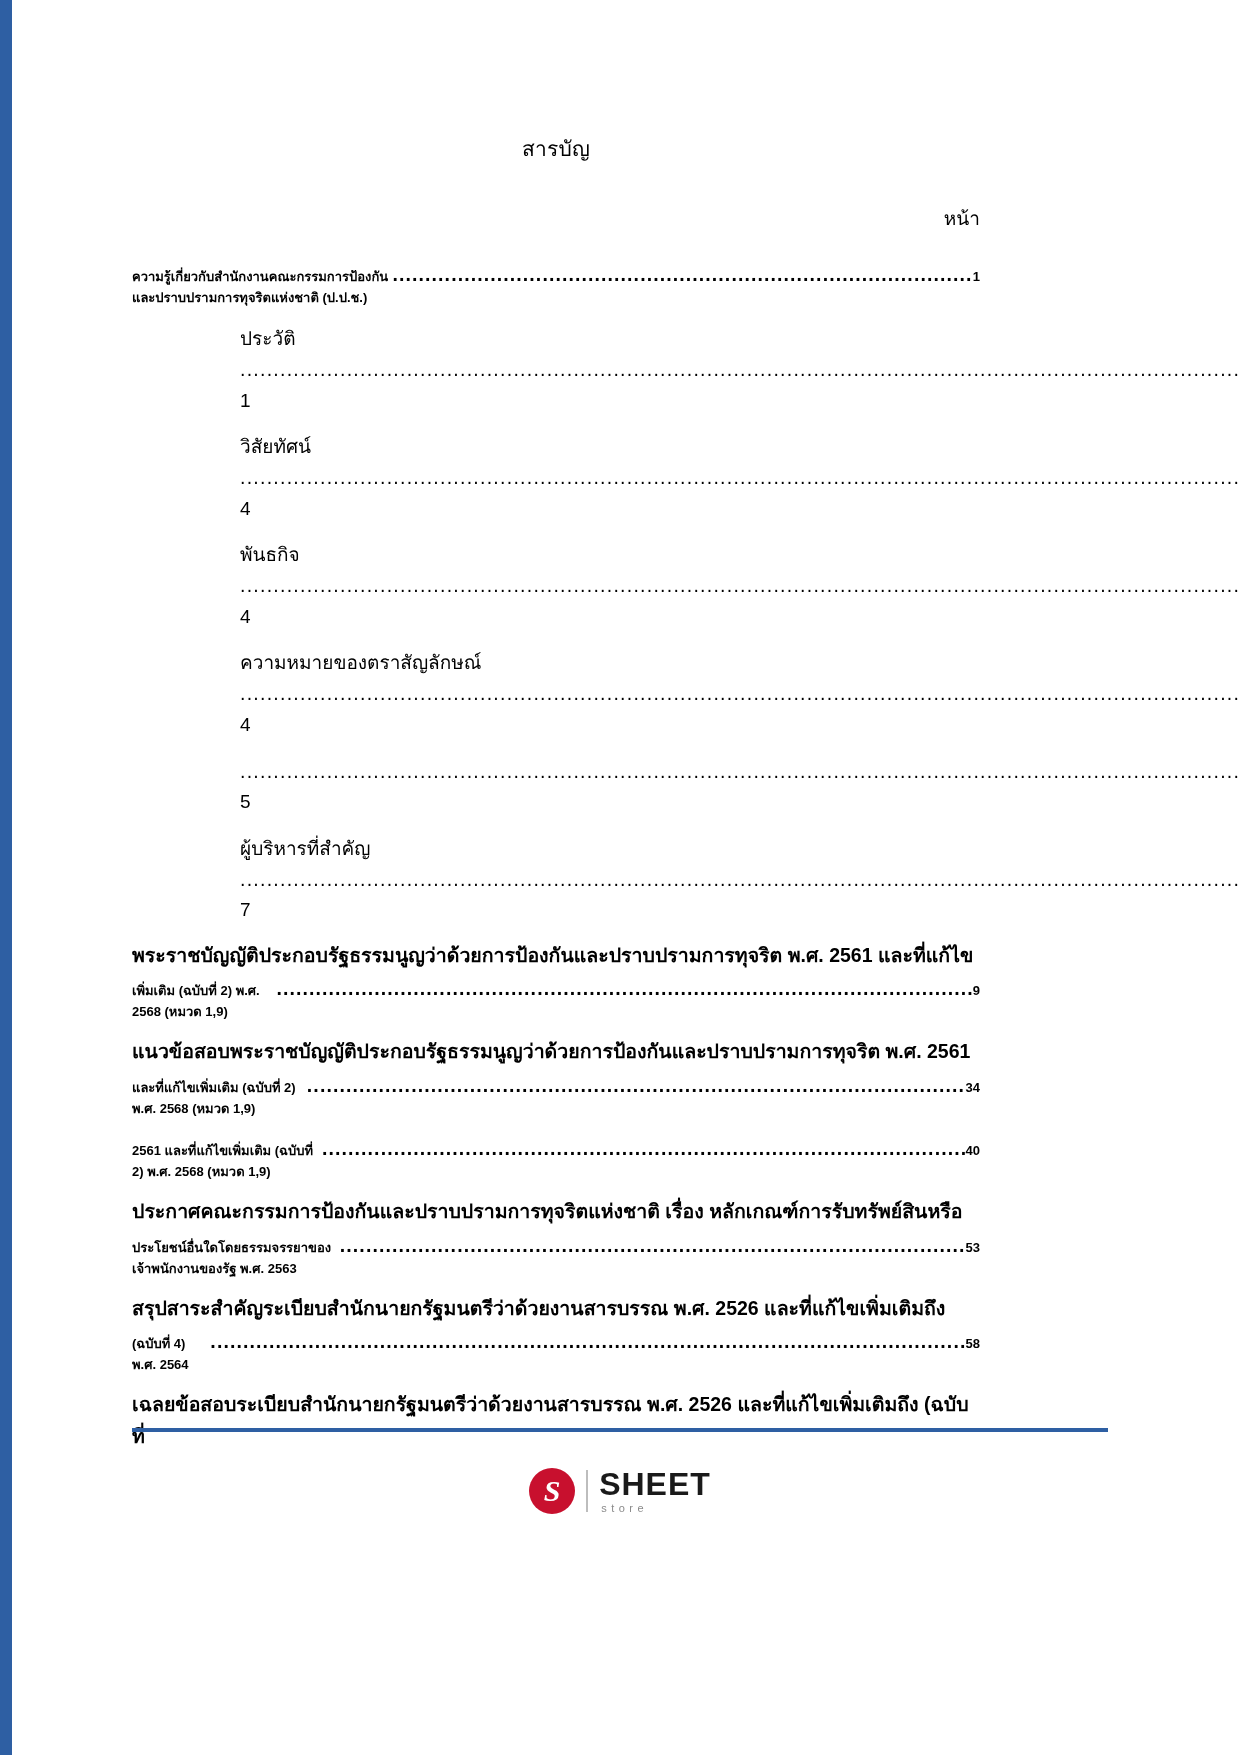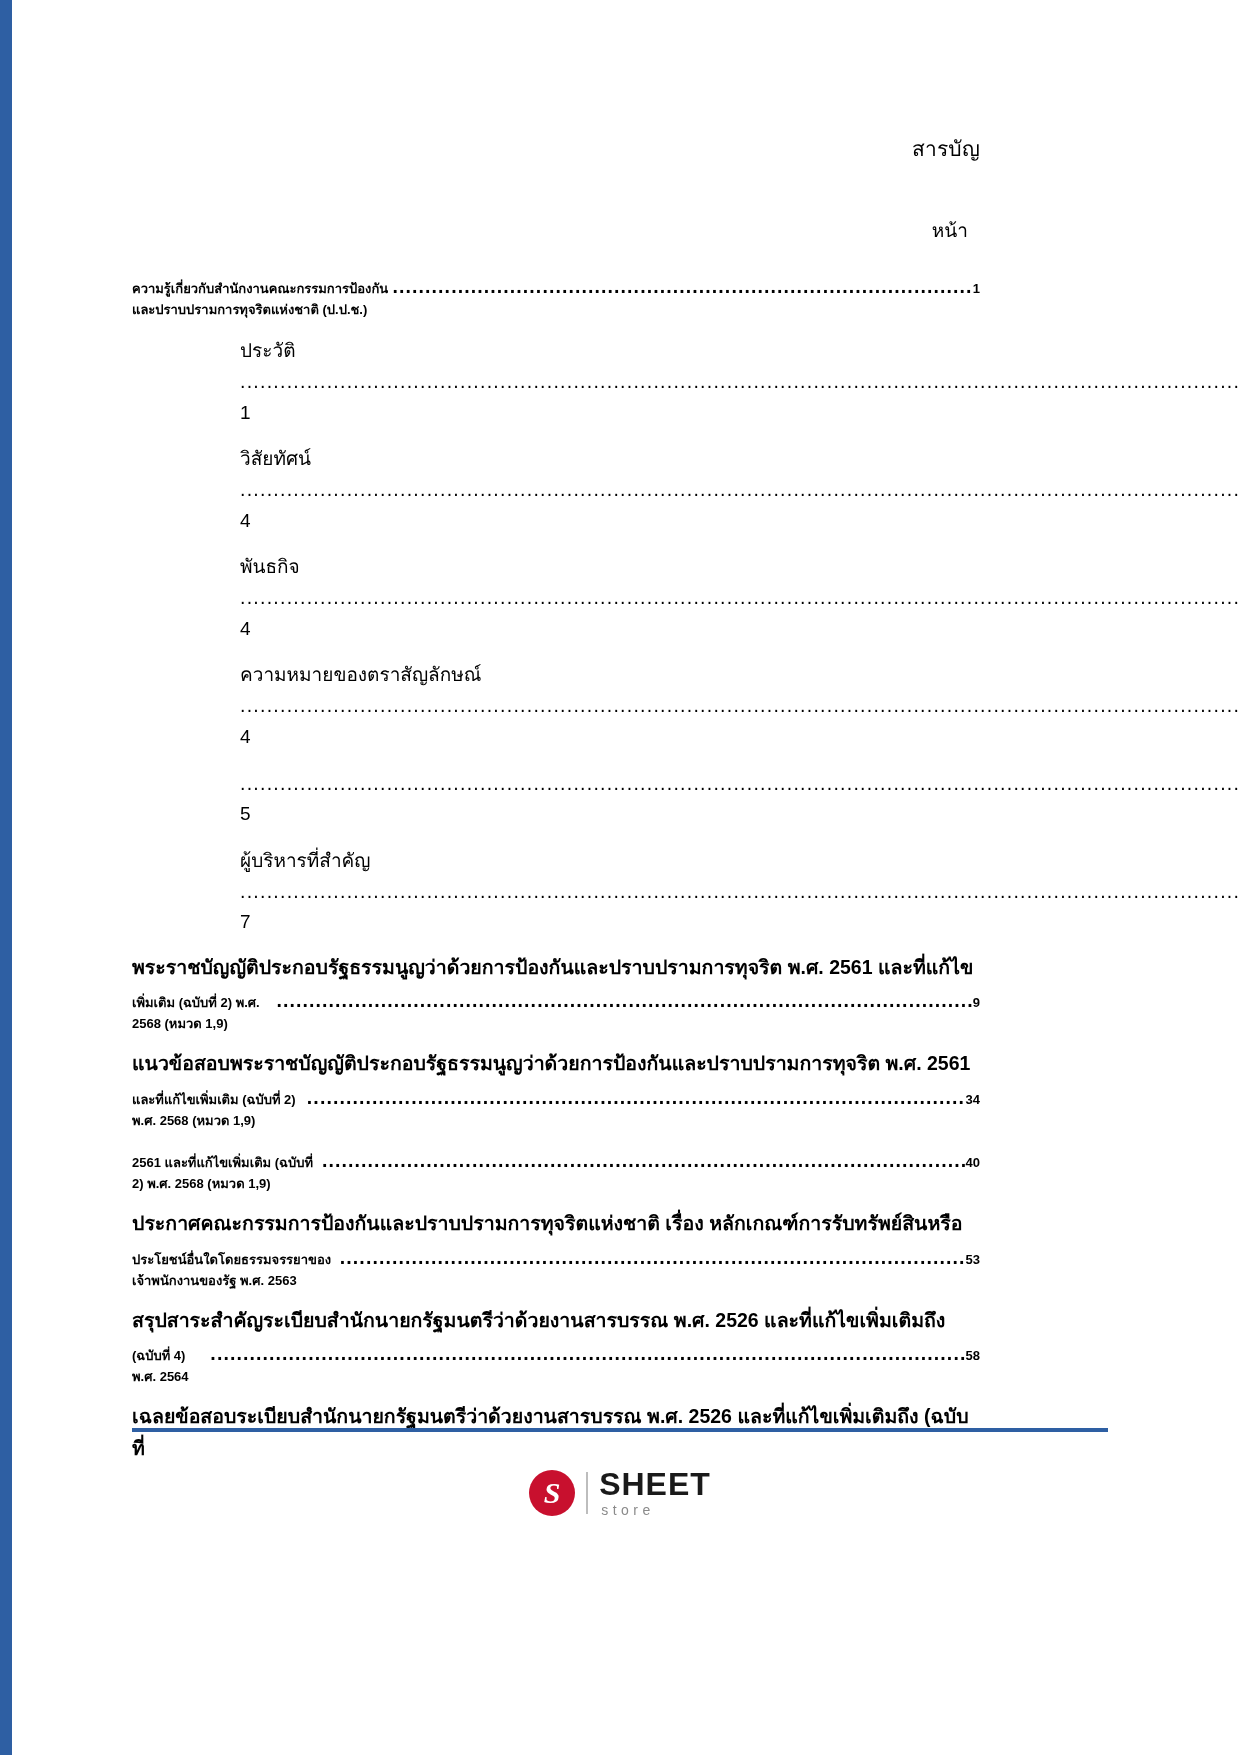--- a/index.html
+++ b/index.html
@@ -30,32 +30,32 @@
   
   #page {
     position: absolute;
     left: 132px;
     top: 0;
     width: 848px;
     height: 1755px;
   }
 
   .doc-title {
-    text-align: right;
+    text-align: center;
     font-size: 21px;
     font-weight: 400;
     margin: 0;
     padding-top: 132px;
     letter-spacing: 0.2px;
   }
 
   .page-col-head {
     text-align: right;
     font-size: 19px;
-    margin: 12px;
+    margin: 0;
     padding-top: 38px;
     padding-right: 0px;
     font-weight: 400;
   }
 
   
   #toc {
     margin: 0;
     padding: 0;
     list-style: none;
@@ -191,21 +191,21 @@
 
   .logo-main {
     font-size: 32px;
     font-weight: 700;
     letter-spacing: 1px;
     color: #1a1a1a;
     font-family: "Liberation Sans", sans-serif;
   }
 
   .logo-sub {
-    font-size: 14px;
+    font-size: 11px;
     letter-spacing: 4.5px;
     color: #8a8a8a;
     margin-top: 3px;
     padding-left: 2px;
     font-family: "Liberation Sans", sans-serif;
   }
 </style>
 </head>
 <body>
 

